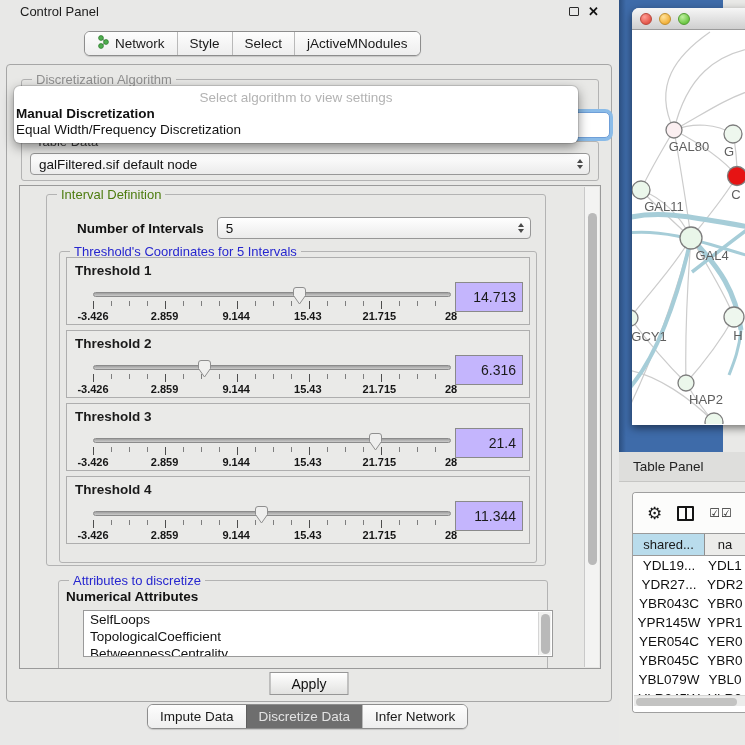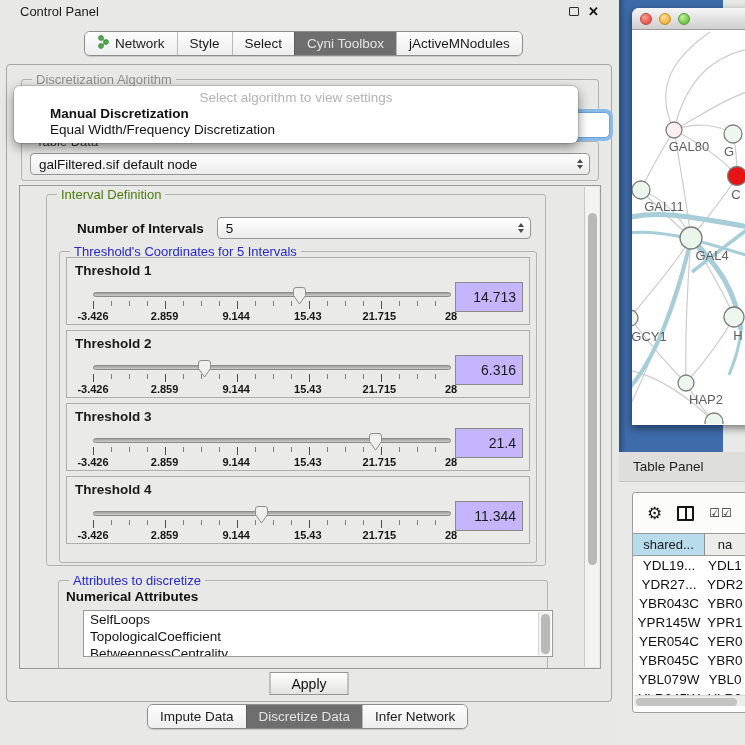--- a/index.html
+++ b/index.html
@@ -40,21 +40,21 @@
   .spin .up{width:0;height:0;border-left:3.5px solid transparent;border-right:3.5px solid transparent;border-bottom:4.5px solid #4a4a4a;}
   .spin .down{width:0;height:0;border-left:3.5px solid transparent;border-right:3.5px solid transparent;border-top:4.5px solid #4a4a4a;}
 
   .algo-group{left:14px;top:14px;width:578px;height:58px;}
   .algo-combo-focus{position:absolute;left:22px;top:32px;width:566px;height:26px;background:#fff;
                     border:1px solid #6f9fd8;border-radius:5px;box-shadow:0 0 0 3px #8abbe8;}
 
   .popup{position:absolute;left:14px;top:86px;width:564px;z-index:30;background:#ffffff;border-radius:6px;
          box-shadow:0 4px 12px rgba(0,0,0,.45), 0 0 0 1px rgba(0,0,0,.12);padding:3px 0 5px;}
   .popup-prompt{text-align:center;color:#b3b3b3;font-size:13.5px;height:17px;line-height:17px;}
-  .popup-item{font-size:13.5px;height:16px;line-height:16px;padding-left:2px;color:#111;white-space:nowrap;margin-left:34px;}
+  .popup-item{font-size:13.5px;height:16px;line-height:16px;padding-left:2px;color:#111;white-space:nowrap;}
   .popup-item.sel{font-weight:bold;}
 
   .tdata-group{left:14px;top:76px;width:578px;height:40px;}
   .tdata-combo{position:absolute;left:8px;right:8px;top:11px;}
 
   .scrollpane{position:absolute;left:12px;top:120px;width:582px;height:484px;border:1px solid #9a9a9a;
               background:#e8e8e6;overflow:hidden;}
   .vsb{position:absolute;top:1px;bottom:1px;right:1px;width:15px;background:#f3f3f2;border-left:1px solid #c9c9c9;}
   .vsb-thumb{position:absolute;left:2.5px;top:26px;width:9px;height:352px;background:#b9b9b9;border-radius:5px;}
 
@@ -151,24 +151,20 @@
             </svg></span>
     <span class="seg-label">Network</span>
   </div>
         <div class="seg">
 
     <span class="seg-label">Style</span>
   </div>
         <div class="seg">
 
     <span class="seg-label">Select</span>
-  </div>
-        <div class="seg sel">
-
-    <span class="seg-label">Cyni Toolbox</span>
   </div>
         <div class="seg">
 
     <span class="seg-label">jActiveMNodules</span>
   </div>
       </div>
 
     <div class="cp-main">
 
       <div class="group algo-group">

